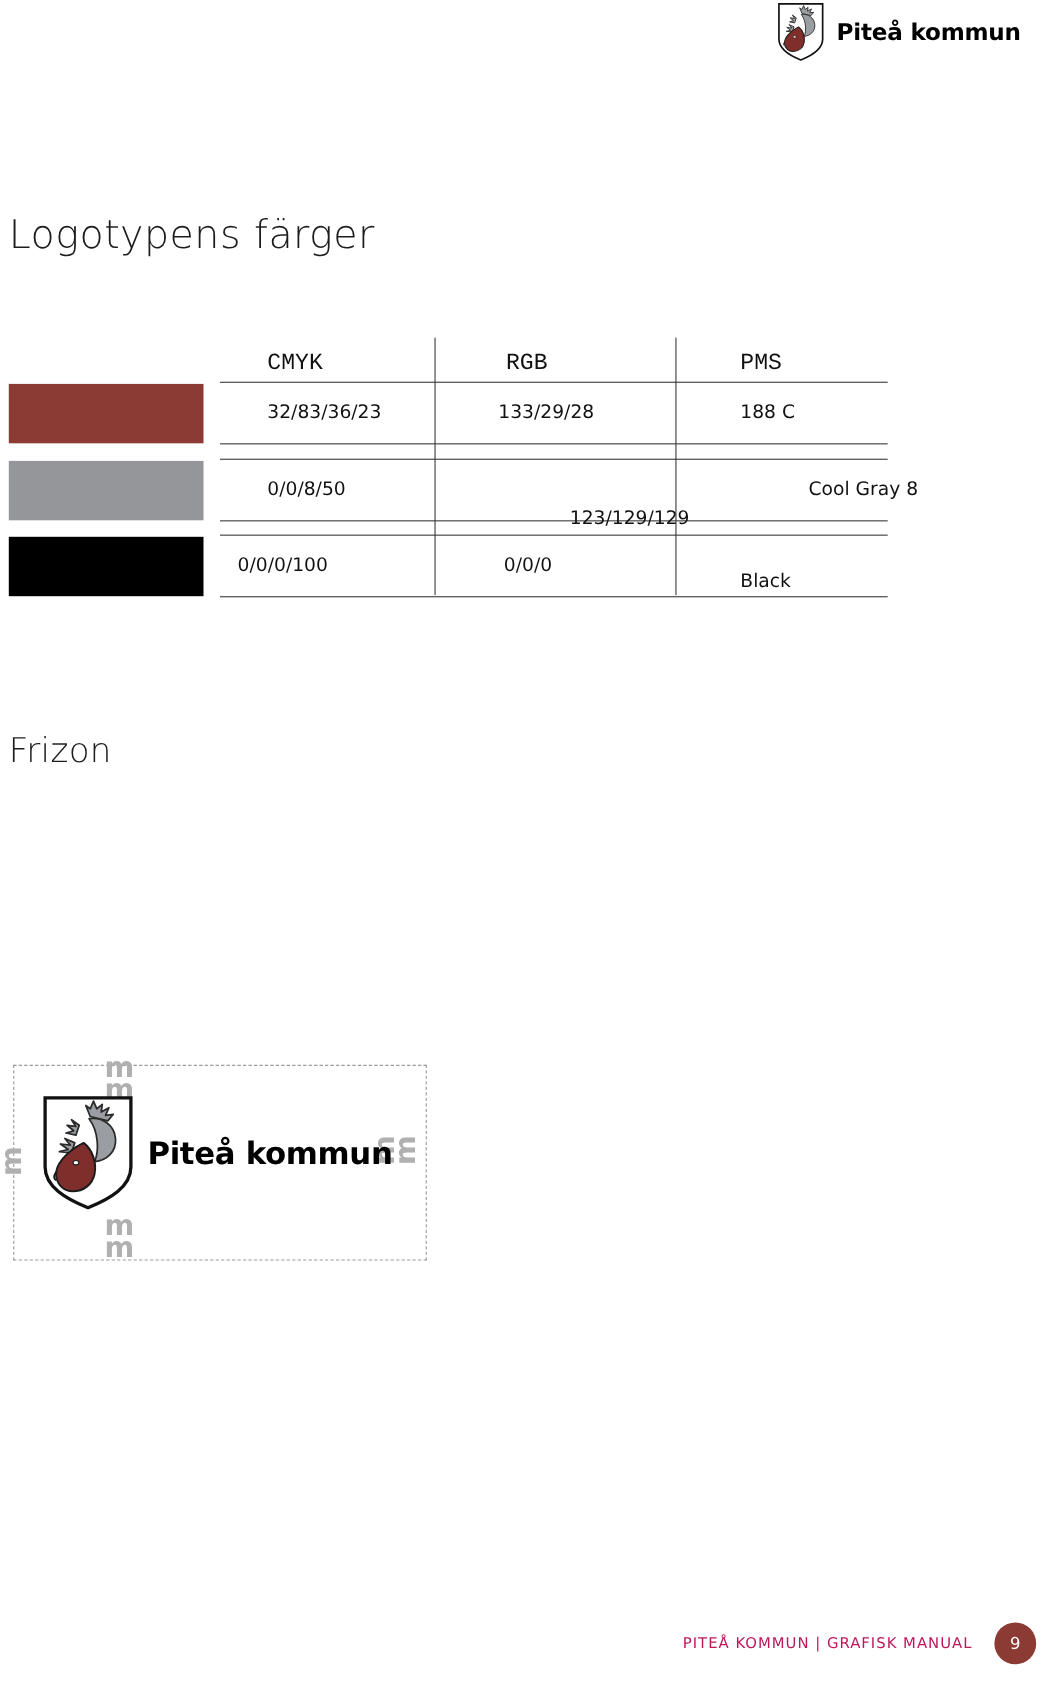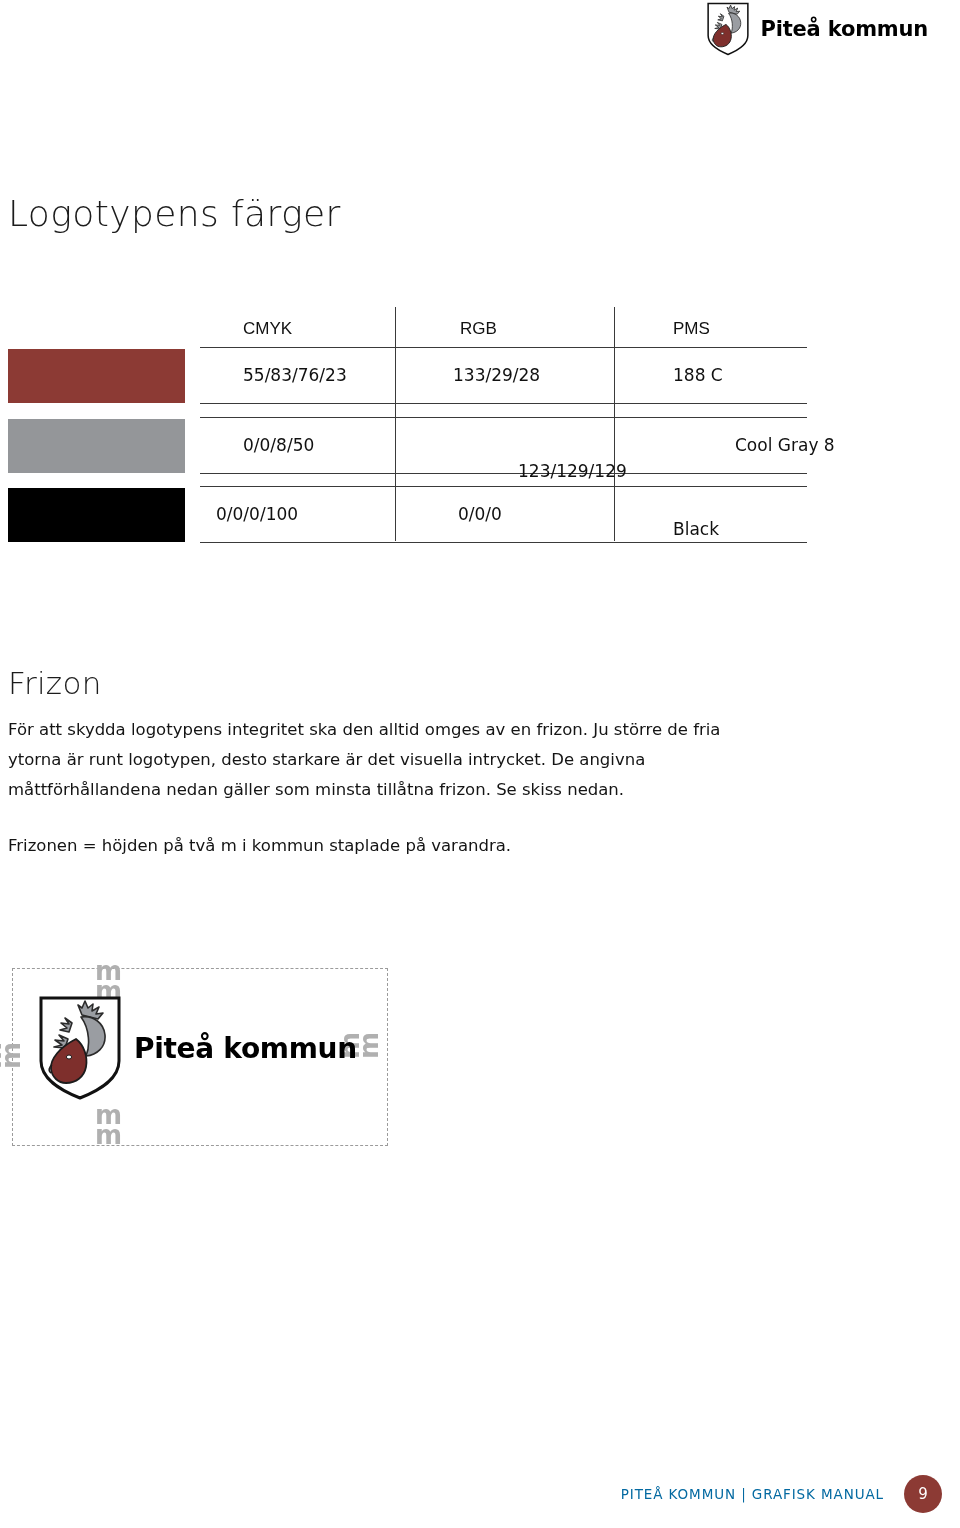--- a/index.html
+++ b/index.html
@@ -90,22 +90,22 @@
     width: 1px;
     background: #3a3a3a;
     top: 2px;
     height: 234px;
   }
   .vline.v1 { left: 395px; }
   .vline.v2 { left: 614px; }
 
   .col-head {
     position: absolute;
-    font-family: Liberation Sans, sans-serif;
-    font-size: 17px;
+    font-family: Liberation Mono, monospace;
+    font-size: 21px;
     color: #111;
     top: 14px;
     white-space: nowrap;
   }
   .cell {
     position: absolute;
     font-family: "DejaVu Sans", sans-serif;
     font-size: 17px;
     color: #111;
     white-space: nowrap;
@@ -200,21 +200,21 @@
     width: 960px;
     height: 62px;
   }
   #footer-text {
     position: absolute;
     right: 76px;
     top: 20px;
     font-family: "DejaVu Sans", sans-serif;
     font-size: 13.5px;
     letter-spacing: 0.9px;
-    color: #0369a1;
+    color: #be185d;
     white-space: nowrap;
   }
   #page-number-badge {
     position: absolute;
     right: 18px;
     top: 9px;
     width: 38px;
     height: 38px;
     border-radius: 50%;
     display: flex;
@@ -263,38 +263,36 @@
   <div class="hline" style="top:98px;"></div>
   <div class="hline" style="top:112px;"></div>
   <div class="hline" style="top:168px;"></div>
   <div class="hline" style="top:181px;"></div>
   <div class="hline" style="top:237px;"></div>
 
   <div class="col-head" style="left:243px;">CMYK</div>
   <div class="col-head" style="left:460px;">RGB</div>
   <div class="col-head" style="left:673px;">PMS</div>
 
-  <div class="cell" style="left:243px; top:60px;">55/83/76/23</div>
+  <div class="cell" style="left:243px; top:60px;">32/83/36/23</div>
   <div class="cell" style="left:453px; top:60px;">133/29/28</div>
   <div class="cell" style="left:673px; top:60px;">188 C</div>
 
   <div class="cell" style="left:243px; top:130px;">0/0/8/50</div>
   <div class="cell" style="left:518px; top:130px;margin-top:26px;">123/129/129</div>
   <div class="cell" style="left:735px; top:130px;">Cool Gray 8</div>
 
   <div class="cell" style="left:216px; top:199px;">0/0/0/100</div>
   <div class="cell" style="left:458px; top:199px;">0/0/0</div>
   <div class="cell" style="left:673px; top:199px;margin-top:15px;">Black</div>
 </div>
 
 <div id="frizon-heading">Frizon</div>
 
 <div id="frizon-body">
-  <p>För att skydda logotypens integritet ska den alltid omges av en frizon. Ju större de fria ytorna är runt logotypen, desto starkare är det visuella intrycket. De angivna måttförhållandena nedan gäller som minsta tillåtna frizon. Se skiss nedan.</p>
-  <p class="gap">Frizonen = höjden på två m i kommun staplade på varandra.</p>
 </div>
 
 <div id="frizon-diagram">
 
   <div class="m-marker vert top">m<br>m</div>
   <div class="m-marker vert bottom">m<br>m</div>
   <div class="m-marker side left">m<br>m</div>
   <div class="m-marker side right">m<br>m</div>
 
   <div class="logo-block">

